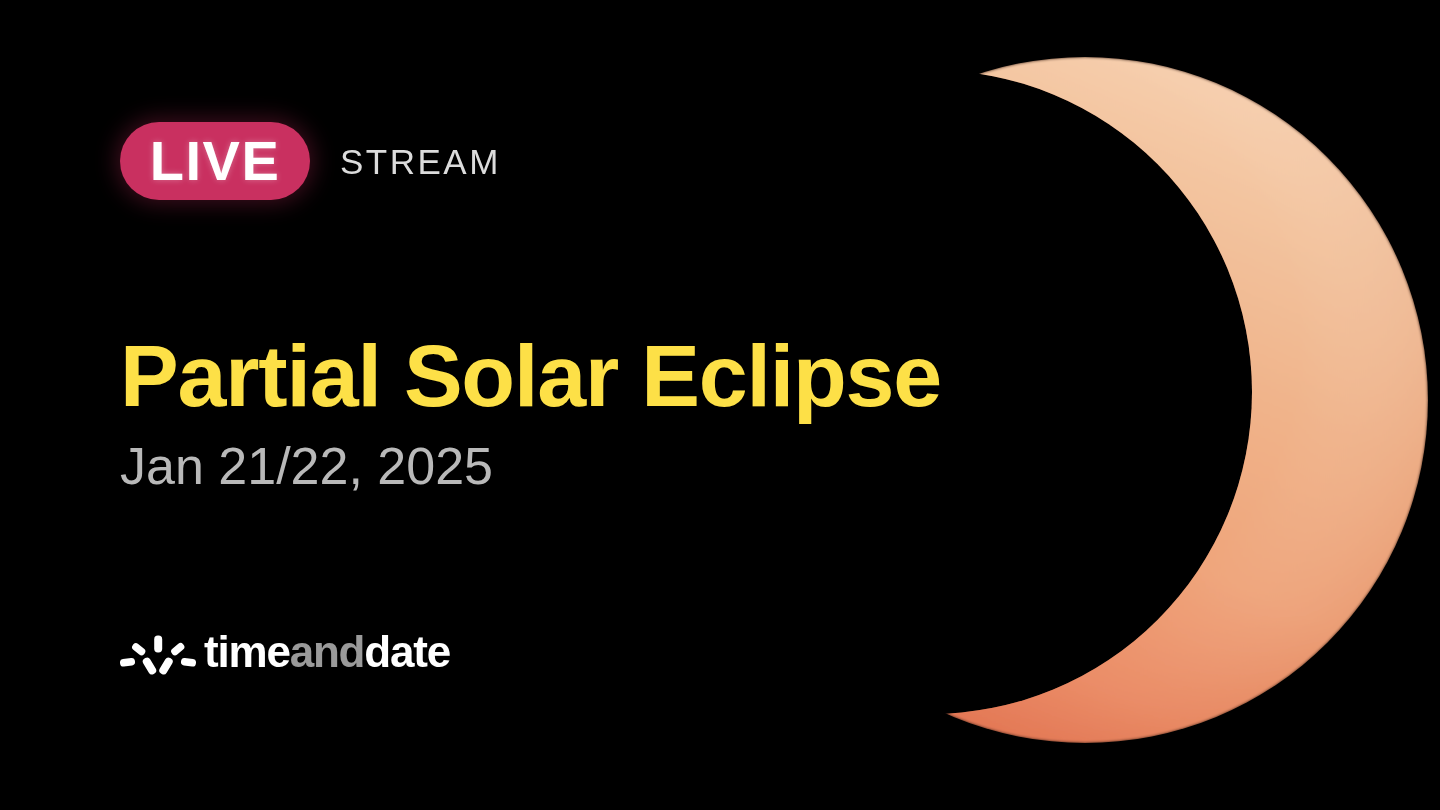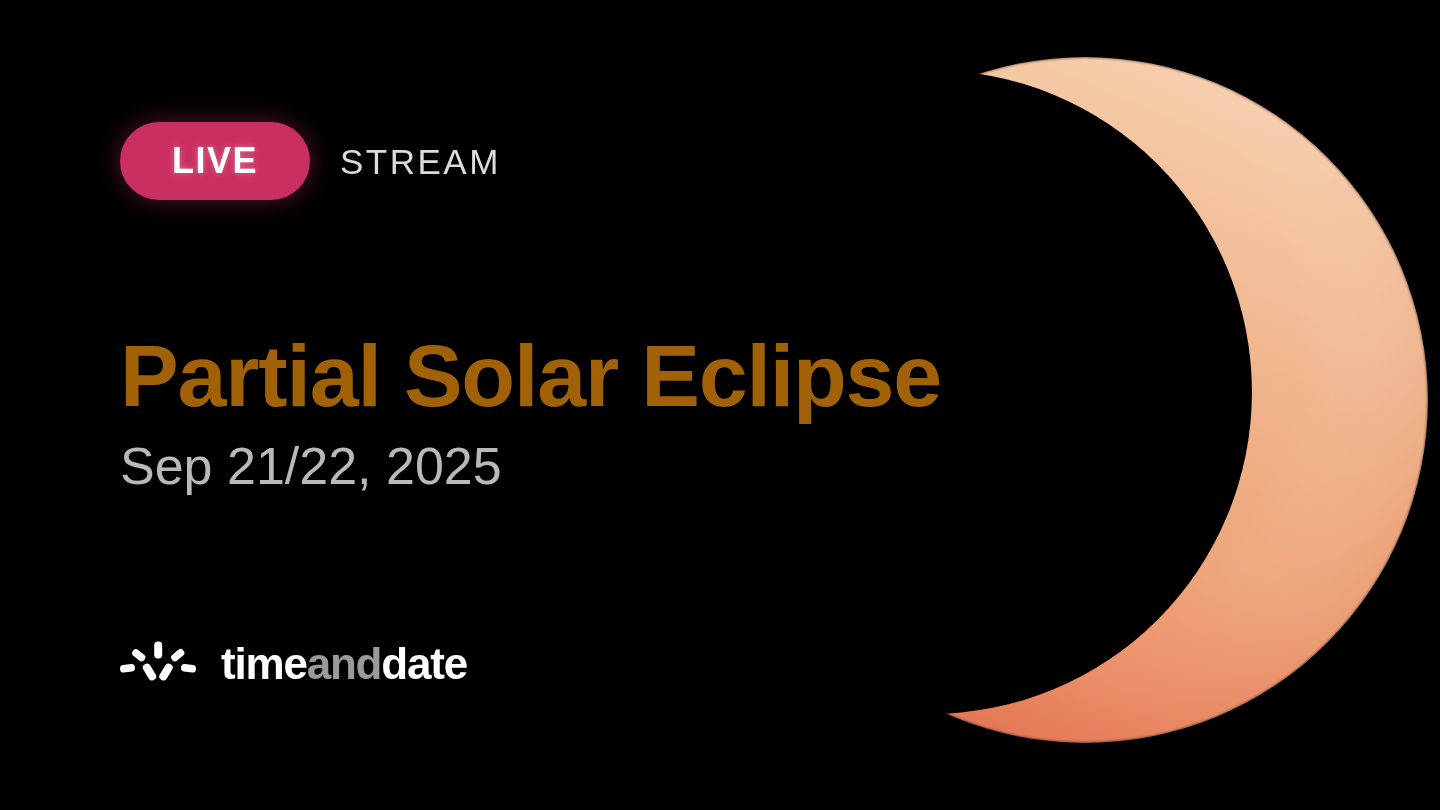--- a/index.html
+++ b/index.html
@@ -49,21 +49,21 @@
     height: 78px;
     min-width: 190px;
     padding: 0 26px;
     box-sizing: border-box;
     border-radius: 39px;
     background: #c93060;
     box-shadow: 0 0 22px 4px rgba(201, 48, 96, 0.30);
   }
   #live-badge-label {
     color: #ffffff;
-    font-size: 36px;
+    font-size: 56px;
     font-weight: bold;
     letter-spacing: 1.5px;
     line-height: 1;
     text-shadow: 0 0 6px rgba(255,255,255,0.30);
   }
 
   #stream-label {
     color: #dcdcdc;
     font-size: 35px;
     font-weight: 400;
@@ -73,21 +73,21 @@
   }
 
   
   #headline-block {
     position: absolute;
     left: 120px;
     top: 330px;
     width: 900px;
   }
   #event-title {
-    color: #a16207;
+    color: #fde047;
     font-size: 88px;
     font-weight: bold;
     line-height: 1.04;
     letter-spacing: -1.2px;
     margin: 0;
     white-space: nowrap;
   }
   #event-date {
     color: #b9b9b9;
     font-size: 52px;
@@ -97,22 +97,22 @@
     margin: 16px 0 0 0;
     white-space: nowrap;
   }
 
   
   #brand-logo {
     position: absolute;
     left: 120px;
     top: 630px;
     display: flex;
-    align-items: flex-end;
-    gap: 25px;
+    align-items: flex-start;
+    gap: 8px;
     height: 56px;
   }
   #brand-mark {
     width: 76px;
     height: 50px;
     flex: 0 0 auto;
     display: block;
   }
   #brand-wordmark {
     font-size: 44px;
@@ -174,21 +174,21 @@
 
   <div id="live-stream-row">
     <div id="live-badge">
       <span id="live-badge-label">LIVE</span>
     </div>
     <span id="stream-label">STREAM</span>
   </div>
 
   <div id="headline-block">
     <h1 id="event-title">Partial Solar Eclipse</h1>
-    <p id="event-date">Sep 21/22, 2025</p>
+    <p id="event-date">Jan 21/22, 2025</p>
   </div>
 
   <div id="brand-logo">
     <svg id="brand-mark" viewBox="0 0 76 50" xmlns="http://www.w3.org/2000/svg" aria-hidden="true">
       <g fill="#ffffff">
 
         <rect x="0" y="28.5" width="15" height="7.5" rx="3.4" transform="rotate(-8 7.5 32.2)"></rect>
 
         <rect x="11.5" y="15.5" width="14.5" height="7.5" rx="3.4" transform="rotate(40 18.7 19.2)"></rect>
 

